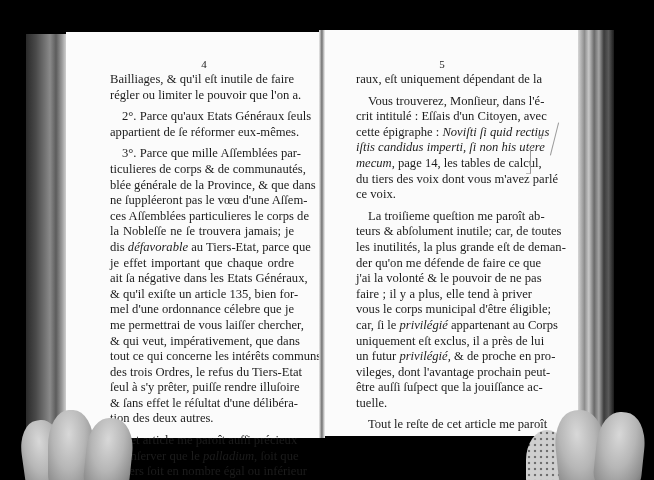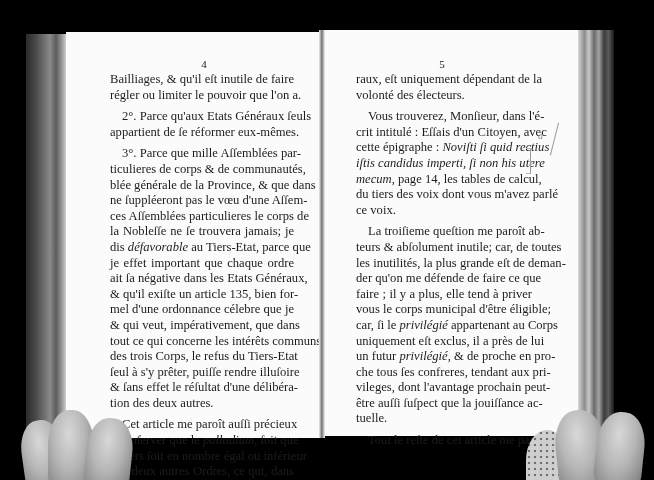--- a/index.html
+++ b/index.html
@@ -78,63 +78,63 @@
         <span class="line">ticulieres de corps &amp; de communautés,</span>
         <span class="line">blée générale de la Province, &amp; que dans</span>
         <span class="line">ne ſuppléeront pas le vœu d'une Aſſem-</span>
         <span class="line">ces Aſſemblées particulieres le corps de</span>
         <span class="line">la Nobleſſe ne ſe trouvera jamais; je</span>
         <span class="line">dis <em>défavorable</em> au Tiers-Etat, parce que</span>
         <span class="line">je effet important que chaque ordre</span>
         <span class="line">ait ſa négative dans les Etats Généraux,</span>
         <span class="line">&amp; qu'il exiſte un article 135, bien for-</span>
         <span class="line">mel d'une ordonnance célebre que je</span>
+        <span class="line">me permettrai de vous laiſſer chercher,</span>
         <span class="line">&amp; qui veut, impérativement, que dans</span>
         <span class="line">tout ce qui concerne les intérêts communs</span>
-        <span class="line">des trois Corps, le refus du Tiers-Etat</span>
+        <span class="line">des trois Ordres, le refus du Tiers-Etat</span>
         <span class="line">ſeul à s'y prêter, puiſſe rendre illuſoire</span>
         <span class="line">&amp; ſans effet le réſultat d'une délibéra-</span>
         <span class="line last">tion des deux autres.</span>
       </div>
       <div class="para">
         <span class="line"><span class="indent"></span>Cet article me paroît auſſi précieux</span>
         <span class="line">à conſerver que le <em>palladium</em>, ſoit que</span>
         <span class="line">le tiers ſoit en nombre égal ou inférieur</span>
         <span class="line">aux deux autres Ordres, ce qui, dans</span>
       </div>
     </div>
 </div>
 
 <div class="page page-right">
   <div class="page-number" style="left:110px; top:28px;">5</div>
   <div class="text-block" id="right-text" style="left:34px; top:42px; width:176px;">
       <div class="para">
         <span class="line">raux, eſt uniquement dépendant de la</span>
-        <span class="line last">volonté des électeurs.</span>
       </div>
       <div class="para">
         <span class="line"><span class="indent"></span>Vous trouverez, Monſieur, dans l'é-</span>
         <span class="line">crit intitulé : Eſſais d'un Citoyen, avec</span>
         <span class="line">cette épigraphe : <em>Noviſti ſi quid rectius</em></span>
         <span class="line"><em>iſtis candidus imperti, ſi non his utere</em></span>
         <span class="line"><em>mecum</em>, page 14, les tables de calcul,</span>
         <span class="line">du tiers des voix dont vous m'avez parlé</span>
         <span class="line last">ce voix.</span>
       </div>
       <div class="para">
         <span class="line"><span class="indent"></span>La troiſieme queſtion me paroît ab-</span>
         <span class="line">teurs &amp; abſolument inutile; car, de toutes</span>
         <span class="line">les inutilités, la plus grande eſt de deman-</span>
         <span class="line">der qu'on me défende de faire ce que</span>
+        <span class="line">j'ai la volonté &amp; le pouvoir de ne pas</span>
         <span class="line">faire ; il y a plus, elle tend à priver</span>
         <span class="line">vous le corps municipal d'être éligible;</span>
         <span class="line">car, ſi le <em>privilégié</em> appartenant au Corps</span>
         <span class="line">uniquement eſt exclus, il a près de lui</span>
         <span class="line">un futur <em>privilégié</em>, &amp; de proche en pro-</span>
-        <span class="line">che tous ſes confreres, tendant aux pri-</span>
         <span class="line">vileges, dont l'avantage prochain peut-</span>
         <span class="line">être auſſi ſuſpect que la jouiſſance ac-</span>
         <span class="line last">tuelle.</span>
       </div>
       <div class="para">
         <span class="line"><span class="indent"></span>Tout le reſte de cet article me paroît</span>
       </div>
     </div>
   <span class="margin-note" style="left:216px; top:100px;">a</span>
   <div class="margin-stroke" style="left:232px; top:92px; height:34px;"></div>

